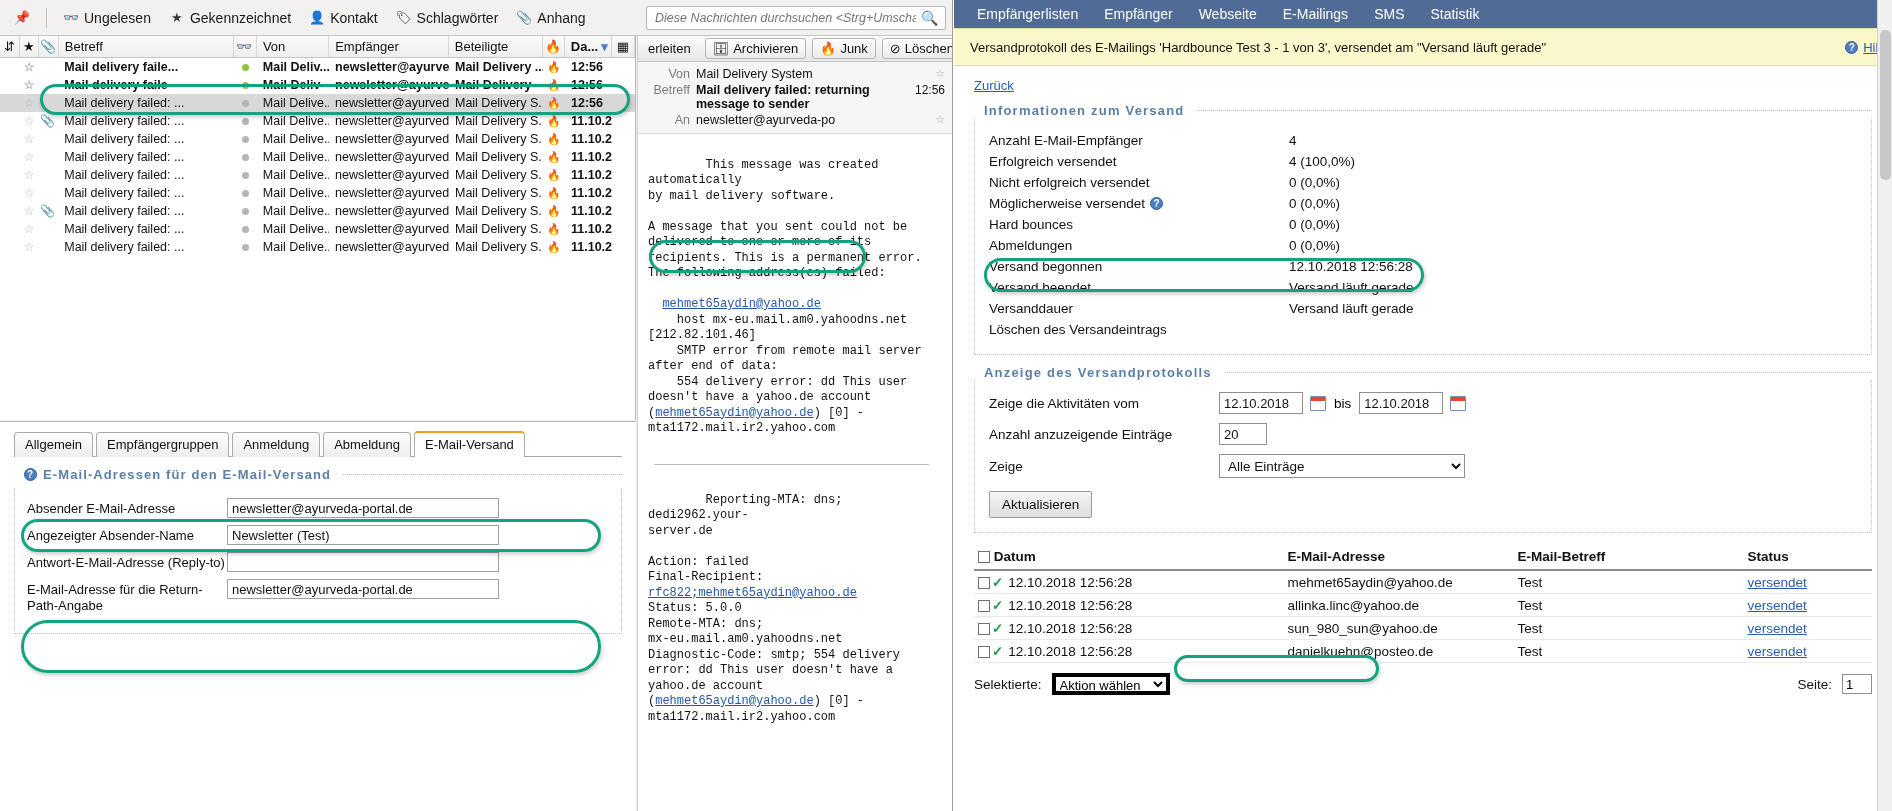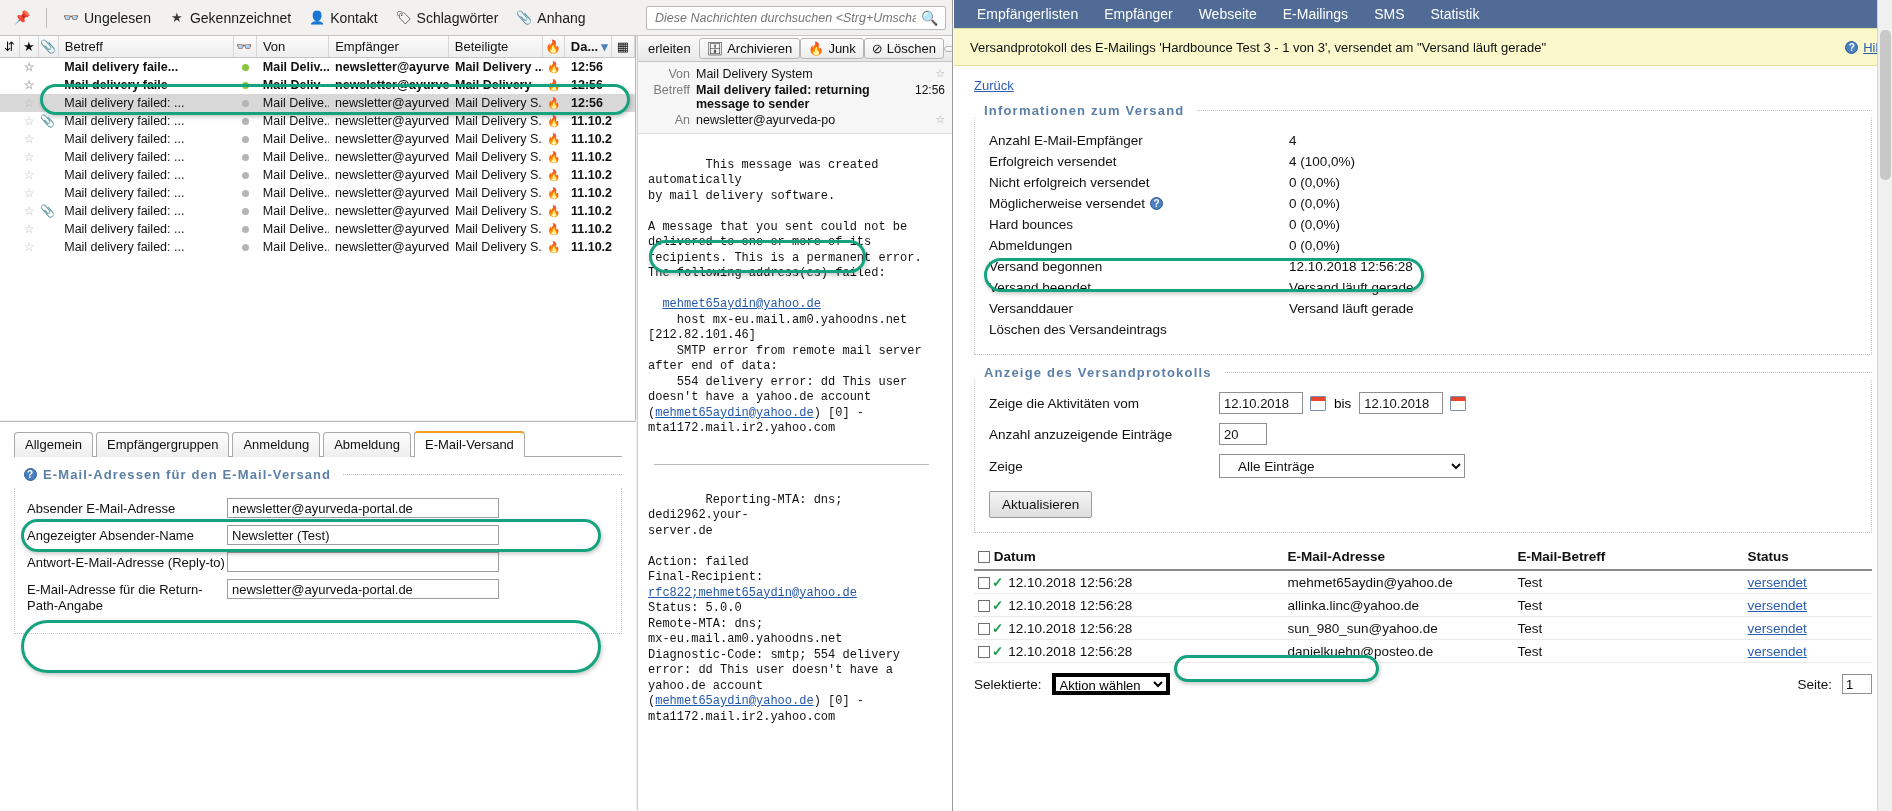--- a/index.html
+++ b/index.html
@@ -90,21 +90,21 @@
   .flame { color: #c9c9c9; font-size: 11px; }
 
   
   .msg-pane {
     position: absolute; left: 637px; top: 36px; width: 316px; height: 775px;
     background: #fff; overflow: hidden; border-left: 1px solid #cfcfcf;
   }
   .msg-toolbar {
     height: 26px; background: linear-gradient(#fafafa,#e8e8e8);
     border-bottom: 1px solid #c4c4c4; display: flex; align-items: center;
-    gap: 0; padding: 0 2px; font-size: 13px; color: #111; overflow: hidden; text-align: right;
+    gap: 6px; padding: 0 2px; font-size: 13px; color: #111; overflow: hidden; text-align: right;
   }
   .tb-btn {
     display: flex; align-items: center; gap: 4px; padding: 2px 7px;
     border: 1px solid transparent; border-radius: 3px; white-space: nowrap;
   }
   .tb-btn.framed { border-color: #b6b6b6; background: linear-gradient(#fdfdfd,#ececec); }
   .msg-hdr { padding: 5px 8px 4px 8px; background: #f6f6f6;
              border-bottom: 1px solid #dcdcdc; font-size: 12.5px; }
   .hdr-line { display: flex; gap: 6px; margin-bottom: 2px; align-items: flex-start; }
   .hdr-lbl { color: #7b7b7b; width: 44px; text-align: right; flex: none; }
@@ -196,21 +196,21 @@
     height: 22px; border: 1px solid #8f8f8f; background: #fff; font-size: 13px;
     padding: 0 4px; font-family: "Liberation Sans", sans-serif; color: #111; outline: none;
   }
   .cal-ico {
     width: 16px; height: 15px; margin-left: 7px; flex: none;
     background: linear-gradient(#e8452c 0 4px, #fff 4px 100%);
     border: 1px solid #7c8fb0; border-radius: 1px; display: inline-block;
   }
   .psel {
     height: 24px; width: 246px; border: 1px solid #8f8f8f; background: #fff;
-    font-size: 13.5px; padding: 0 14px; font-family: "Liberation Sans", sans-serif;
+    font-size: 13.5px; padding: 0 4px; font-family: "Liberation Sans", sans-serif;
     color: #111; outline: none;
   }
   .btn-update {
     margin-top: 4px; padding: 5px 12px; font-size: 13.5px;
     background: linear-gradient(#f4f4f4,#dedede); border: 1px solid #9a9a9a;
     border-radius: 2px; color: #111; font-family: "Liberation Sans", sans-serif;
   }
 
   .log-table { width: 100%; border-collapse: collapse; margin-top: 12px; font-size: 13.5px; }
   .log-table th {

